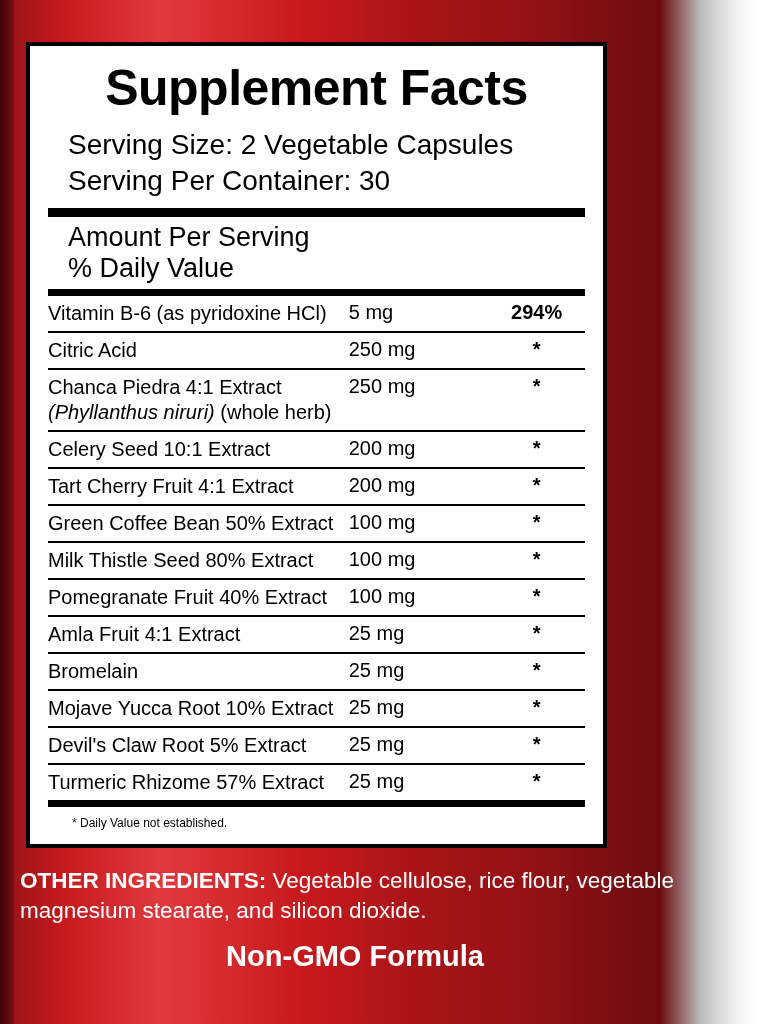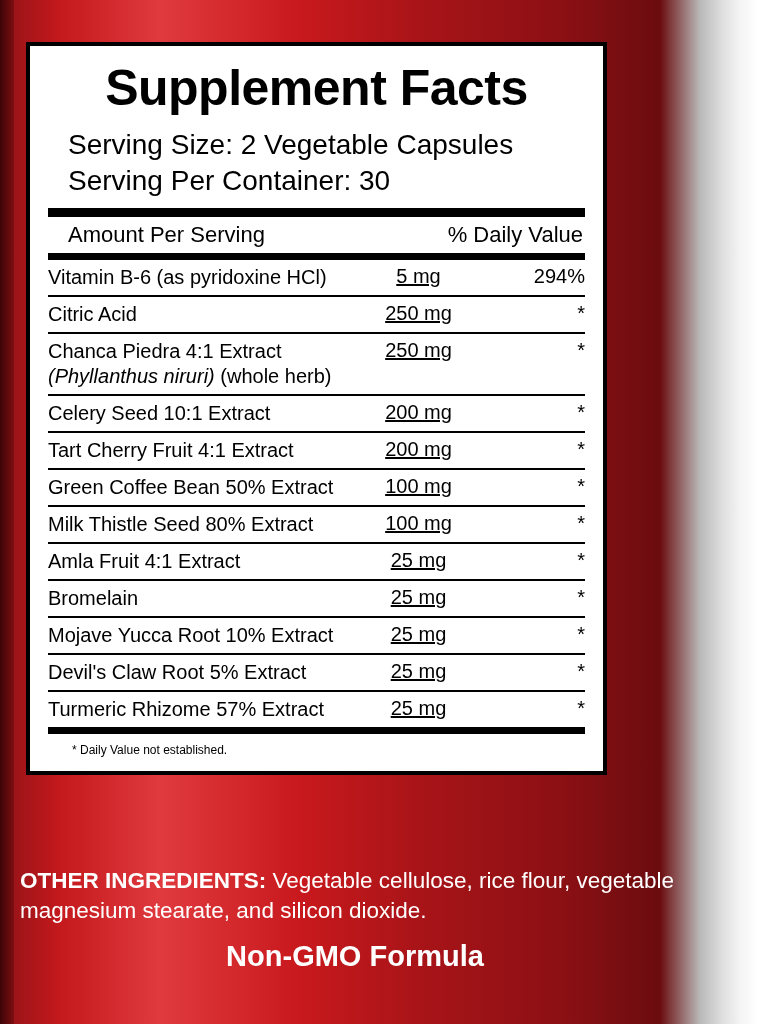--- a/index.html
+++ b/index.html
@@ -83,23 +83,24 @@
   .rule-bottom {
     height: 7px;
     background: #000;
     margin-top: 0;
   }
 
   .amount-row {
     display: flex;
     justify-content: space-between;
     align-items: baseline;
-    font-size: 22px;
+    font-size: 27px;
     padding: 5px 2px 5px 20px;
     color: #000;
+    flex-direction: column;
   }
 
   table.ing {
     width: 100%;
     border-collapse: collapse;
     font-size: 20px;
     color: #000;
   }
   table.ing td {
     padding: 5px 0 5px 0;
@@ -110,29 +111,29 @@
     border-bottom: none;
   }
   td.name {
     padding-left: 20px;
     width: 56%;
     line-height: 1.25;
     margin-left: 45px;
   }
   td.amount {
     width: 26%;
+    text-align: left;
+    white-space: nowrap;
+  }
+  td.dv {
+    width: 18%;
     text-align: center;
     white-space: nowrap;
-    text-decoration: underline;
-  }
-  td.dv {
-    width: 18%;
-    text-align: right;
-    white-space: nowrap;
     padding-right: 6px;
+    font-weight: bold;
   }
   .italic { font-style: italic; }
 
   .footnote {
     font-size: 12px;
     color: #000;
     padding: 9px 0 0 24px;
   }
 
   .other-ing {
@@ -216,20 +217,25 @@
           <td class="name">Green Coffee Bean 50% Extract</td>
           <td class="amount">100 mg</td>
           <td class="dv">*</td>
         </tr>
         <tr>
           <td class="name">Milk Thistle Seed 80% Extract</td>
           <td class="amount">100 mg</td>
           <td class="dv">*</td>
         </tr>
         <tr>
+          <td class="name">Pomegranate Fruit 40% Extract</td>
+          <td class="amount">100 mg</td>
+          <td class="dv">*</td>
+        </tr>
+        <tr>
           <td class="name">Amla Fruit 4:1 Extract</td>
           <td class="amount">25 mg</td>
           <td class="dv">*</td>
         </tr>
         <tr>
           <td class="name">Bromelain</td>
           <td class="amount">25 mg</td>
           <td class="dv">*</td>
         </tr>
         <tr>

